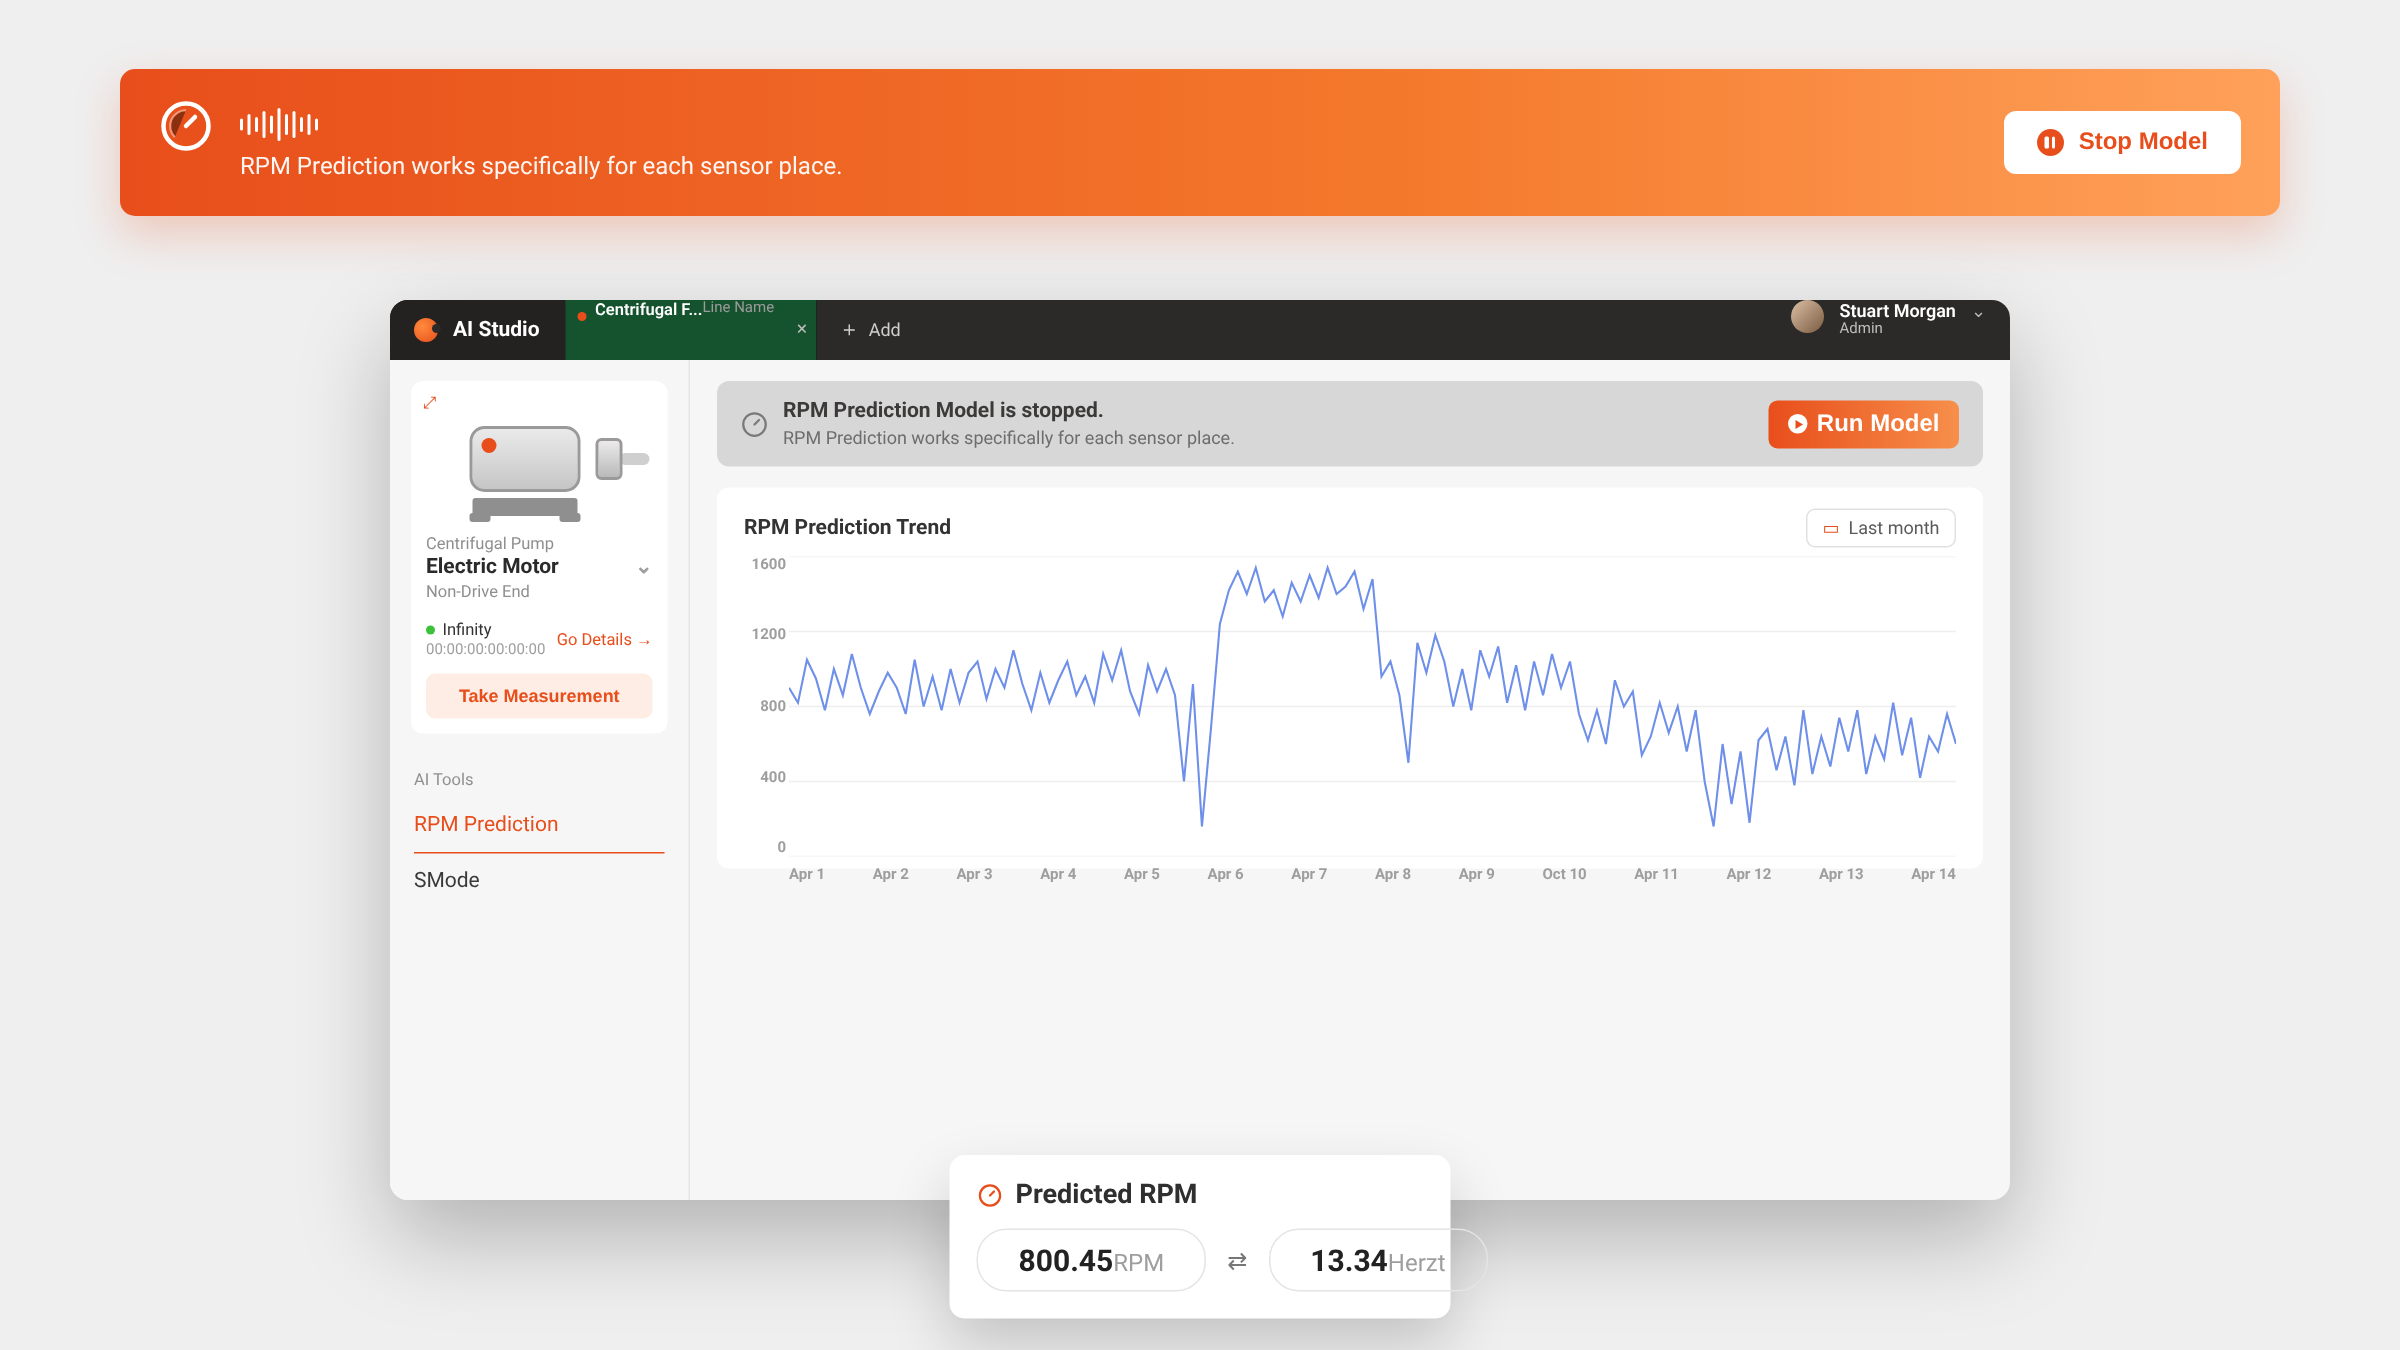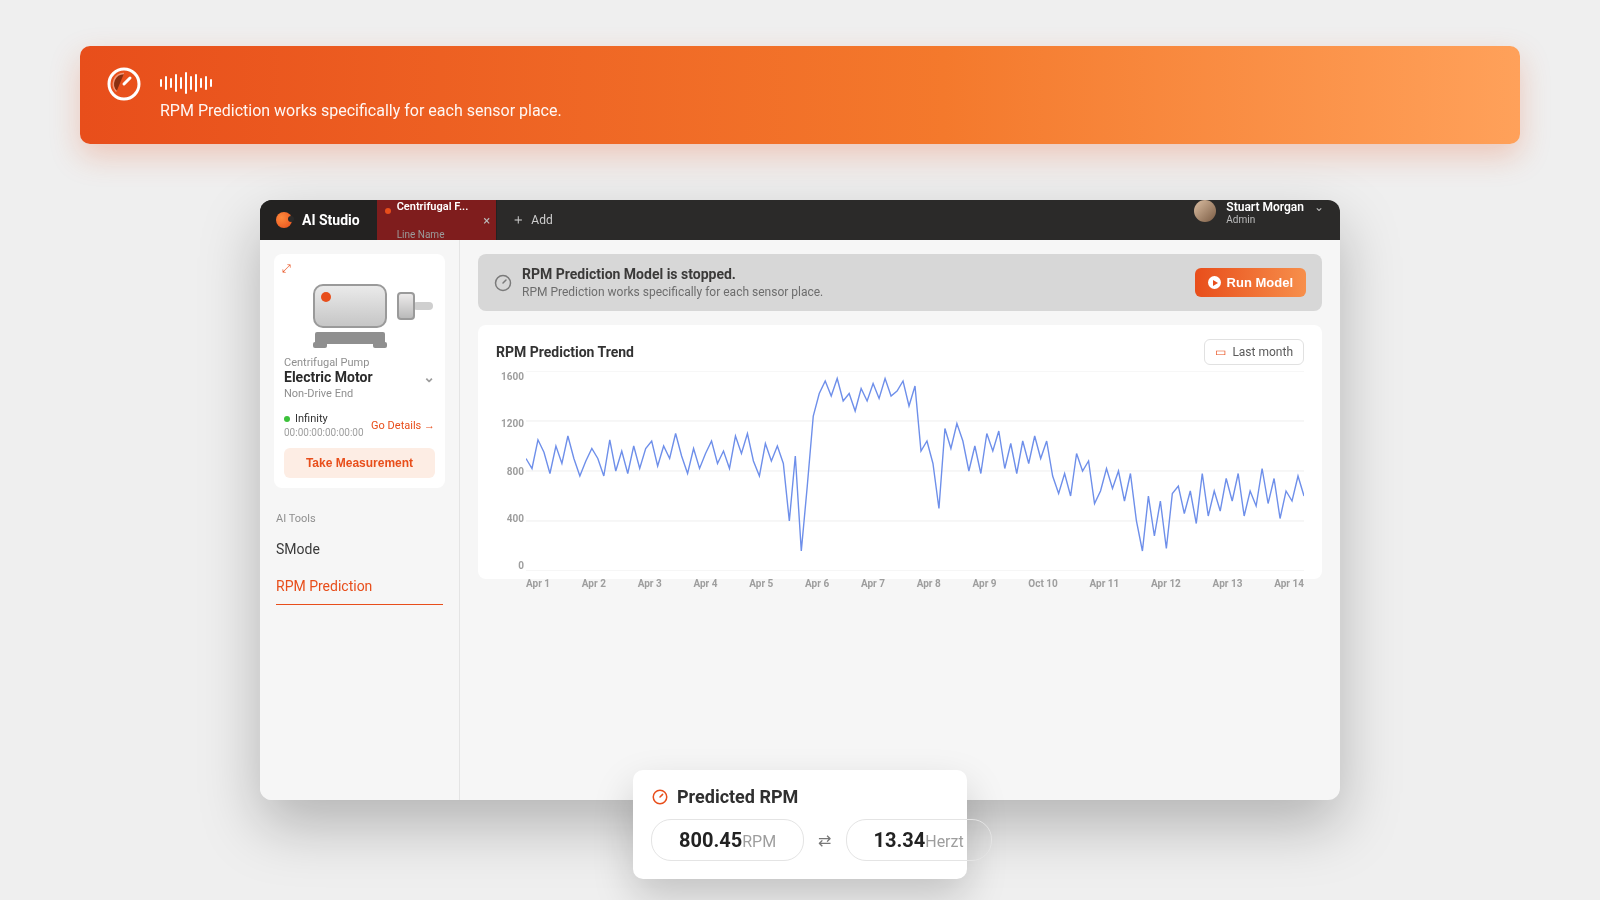--- a/index.html
+++ b/index.html
@@ -79,22 +79,22 @@
     background: #2B2A29;
     display: flex; align-items: stretch;
     color: #fff;
     font-size: 12px;
   }
   .logo-area { display:flex; align-items:center; padding:0 16px; gap:10px; background:#232221; }
   .logo-mark { width:16px; height:16px; border-radius:50%; background: radial-gradient(circle at 35% 35%, #FF8A3C, #E84E1B); position:relative; }
   .logo-mark::after{content:""; position:absolute; right:-2px; top:4px; width:6px; height:6px; border-radius:50%; background:#2B2A29;}
   .logo-area strong { font-size: 14px; }
   .tab {
-    background:#7f1d1d; border-left:1px solid #222; border-right:1px solid #222;
-    display:flex; flex-direction:column; justify-content:space-between;
+    background:#14532d; border-left:1px solid #222; border-right:1px solid #222;
+    display:flex; flex-direction:row; justify-content:space-between;
     padding:0 28px 0 20px; position:relative; min-width:110px;
   }
   .tab .dot { position:absolute; left:8px; top:8px; width:6px; height:6px; border-radius:50%; background:#E84E1B; }
   .tab .name { font-size: 11px; font-weight:600; white-space:nowrap; overflow:hidden; text-overflow:ellipsis; max-width:80px;}
   .tab .sub { font-size: 10px; color:#9b9b9b; }
   .tab .close { position:absolute; right:6px; top:50%; transform:translateY(-50%); color:#bbb; font-size:13px; cursor:pointer;}
   .add-tab { display:flex; align-items:center; gap:6px; padding:0 14px; color:#CFCFCF; cursor:pointer;}
   .add-tab span.plus { font-size:14px; }
   .spacer { flex:1; }
   .user-area { display:flex; align-items:flex-start; gap:10px; padding:0 16px;}
@@ -160,21 +160,21 @@
   .notice{
     background:#D7D7D7; border-radius:8px;
     display:flex; align-items:center; padding:12px 16px;
   }
   .notice .gauge { width:18px; height:18px; margin-right:10px; }
   .notice-text h4{ font-size:14px; color:#3b3a39; font-weight:700;}
   .notice-text p{ font-size:12px; color:#6d6d6d; margin-top:3px;}
   .run-btn{
     margin-left:auto; display:flex; align-items:center; gap:6px;
     padding:7px 13px; border-radius:6px; cursor:pointer; border:none;
-    color:#fff; font-size:13px; font-weight:600;
+    color:#fff; font-size:16px; font-weight:600;
     background: linear-gradient(90deg,#E84E1B,#F78F4B);
   }
   .run-btn .play{ width:13px; height:13px; border-radius:50%; background:#fff; position:relative;}
   .run-btn .play::after{content:""; position:absolute; left:5px; top:3.5px; border-left:5px solid #E84E1B; border-top:3px solid transparent; border-bottom:3px solid transparent;}
 
   .chart-card{
     background:#fff; border-radius:8px; padding:14px 18px 8px;
   }
   .chart-head{ display:flex; justify-content:space-between; align-items:center; margin-bottom:6px;}
   .chart-head h4{ font-size:14px; font-weight:700; color:#333;}
@@ -236,20 +236,27 @@
           <span style="height:22px"></span>
         <span style="height:14px"></span>
           <span style="height:18px"></span>
           <span style="height:10px"></span>
         <span style="height:14px"></span>
           <span style="height:8px"></span>
       </div>
     </div>
     <p>RPM Prediction works specifically for each sensor place.</p>
   </div>
+  <button class="stop-btn">
+    <span class="pause-ico">
+        <i></i>
+        <i></i>
+      </span>
+    <span>Stop Model</span>
+  </button>
 </div>
 
 <div class="window">
 
   <div class="titlebar">
     <div class="logo-area">
       <span class="logo-mark"></span>
       <strong>AI Studio</strong>
     </div>
     <div class="tab">
@@ -293,22 +300,22 @@
         <div class="status-row">
           <div class="status-left">
             <div class="inf">Infinity</div>
             <div class="ts">00:00:00:00:00:00</div>
           </div>
           <span class="go-details">Go Details →</span>
         </div>
         <button class="tm-btn">Take Measurement</button>
       </div>
       <div class="tools-label">AI Tools</div>
+      <div class="tool-item active">RPM Prediction</div>
       <div class="tool-item">SMode</div>
-      <div class="tool-item active">RPM Prediction</div>
     </div>
 
     <div class="main">
       <div class="notice">
         <svg class="gauge gauge-svg" viewBox="0 0 24 24">
           <circle cx="12" cy="12" r="10" stroke="#7a7a7a"></circle>
           <path d="M12 12 L16 8" stroke="#7a7a7a" stroke-width="2" stroke-linecap="round"></path>
           <circle cx="12" cy="12" r="1.3" fill="#7a7a7a" stroke="none"></circle>
         </svg>
         <div class="notice-text">

